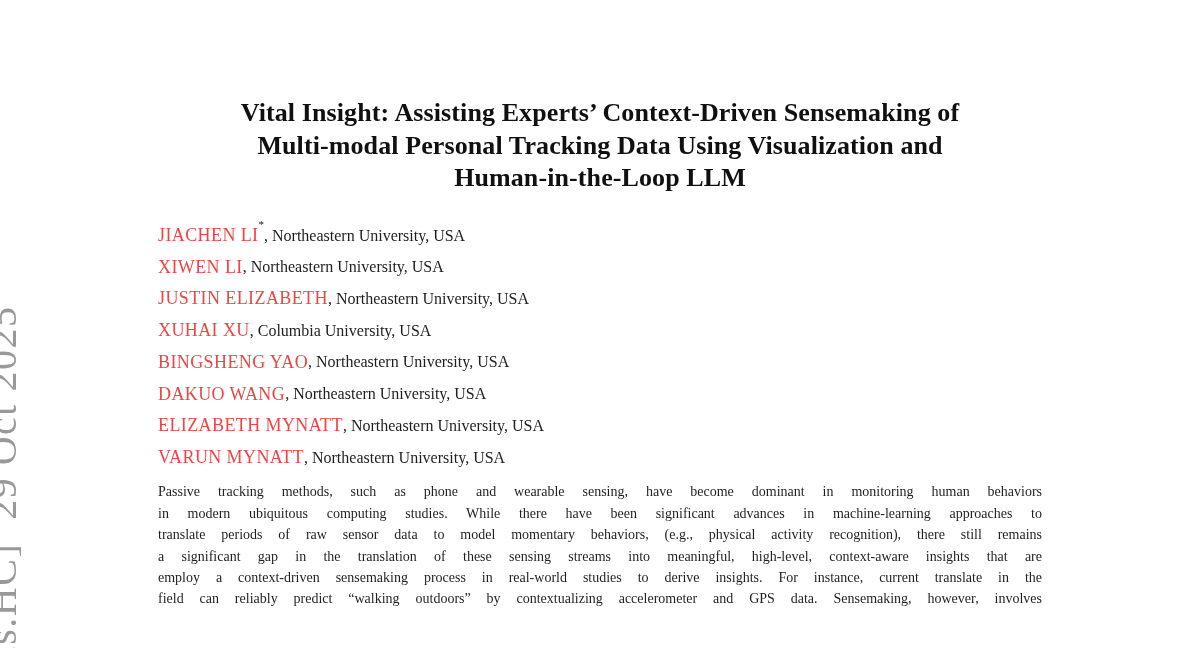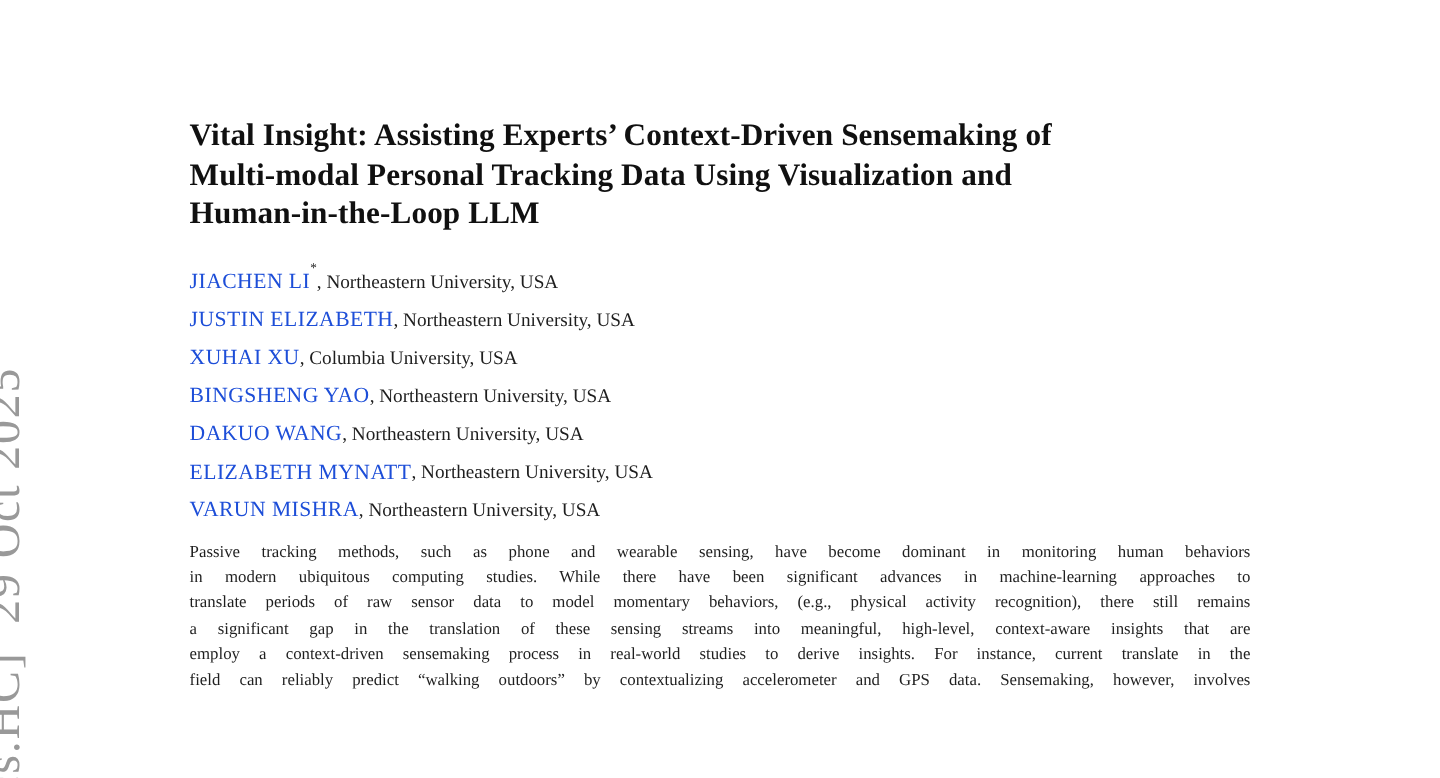--- a/index.html
+++ b/index.html
@@ -34,29 +34,30 @@
     top: 97px;
     width: 884px;
   }
   .title-block { color: #101010; }
   .title-line {
     font-size: 26px;
     font-weight: bold;
     line-height: 32.5px;
     letter-spacing: 0.1px;
     white-space: nowrap;
+    text-align: center;
   }
   .author-list { margin-top: 23px; }
   .author-row {
     line-height: 27.4px;
     white-space: nowrap;
   }
   .author-name {
     font-size: 18px;
-    color: #1d4ed8;
+    color: #ef4444;
     letter-spacing: 0.4px;
     margin-top: 24px;
   }
   .author-marker {
     font-size: 11px;
     color: #141414;
     position: relative;
     top: -7px;
     letter-spacing: 0;
   }
@@ -87,36 +88,39 @@
       <div class="title-line">Vital Insight: Assisting Experts’ Context-Driven Sensemaking of</div>
         <div class="title-line">Multi-modal Personal Tracking Data Using Visualization and</div>
         <div class="title-line">Human-in-the-Loop LLM</div>
     </div>
 
     <div class="author-list">
       <div class="author-row">
           <span class="author-name">JIACHEN LI</span><sup class="author-marker">*</sup><span class="author-sep">, </span><span class="author-affil">Northeastern University, USA</span>
         </div>
         <div class="author-row">
+          <span class="author-name">XIWEN LI</span><sup class="author-marker"></sup><span class="author-sep">, </span><span class="author-affil">Northeastern University, USA</span>
+        </div>
+        <div class="author-row">
           <span class="author-name">JUSTIN ELIZABETH</span><sup class="author-marker"></sup><span class="author-sep">, </span><span class="author-affil">Northeastern University, USA</span>
         </div>
         <div class="author-row">
           <span class="author-name">XUHAI XU</span><sup class="author-marker"></sup><span class="author-sep">, </span><span class="author-affil">Columbia University, USA</span>
         </div>
         <div class="author-row">
           <span class="author-name">BINGSHENG YAO</span><sup class="author-marker"></sup><span class="author-sep">, </span><span class="author-affil">Northeastern University, USA</span>
         </div>
         <div class="author-row">
           <span class="author-name">DAKUO WANG</span><sup class="author-marker"></sup><span class="author-sep">, </span><span class="author-affil">Northeastern University, USA</span>
         </div>
         <div class="author-row">
           <span class="author-name">ELIZABETH MYNATT</span><sup class="author-marker"></sup><span class="author-sep">, </span><span class="author-affil">Northeastern University, USA</span>
         </div>
         <div class="author-row">
-          <span class="author-name">VARUN MISHRA</span><sup class="author-marker"></sup><span class="author-sep">, </span><span class="author-affil">Northeastern University, USA</span>
+          <span class="author-name">VARUN MYNATT</span><sup class="author-marker"></sup><span class="author-sep">, </span><span class="author-affil">Northeastern University, USA</span>
         </div>
     </div>
 
     <div class="abstract">
       <div class="abs-line">Passive tracking methods, such as phone and wearable sensing, have become dominant in monitoring human behaviors</div>
         <div class="abs-line">in modern ubiquitous computing studies. While there have been significant advances in machine-learning approaches to</div>
         <div class="abs-line">translate periods of raw sensor data to model momentary behaviors, (e.g., physical activity recognition), there still remains</div>
         <div class="abs-line">a significant gap in the translation of these sensing streams into meaningful, high-level, context-aware insights that are</div>
         <div class="abs-line">employ a context-driven sensemaking process in real-world studies to derive insights. For instance, current translate in the</div>
         <div class="abs-line">field can reliably predict “walking outdoors” by contextualizing accelerometer and GPS data. Sensemaking, however, involves</div>

